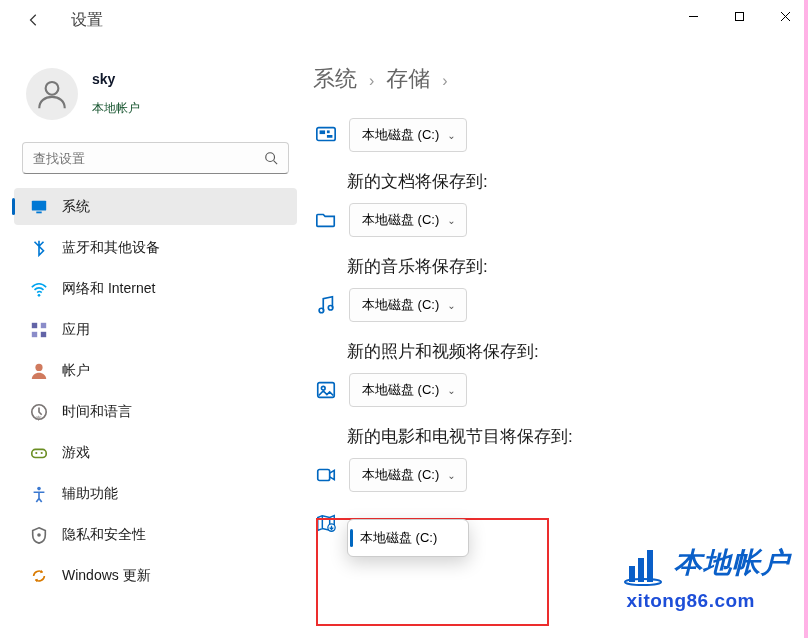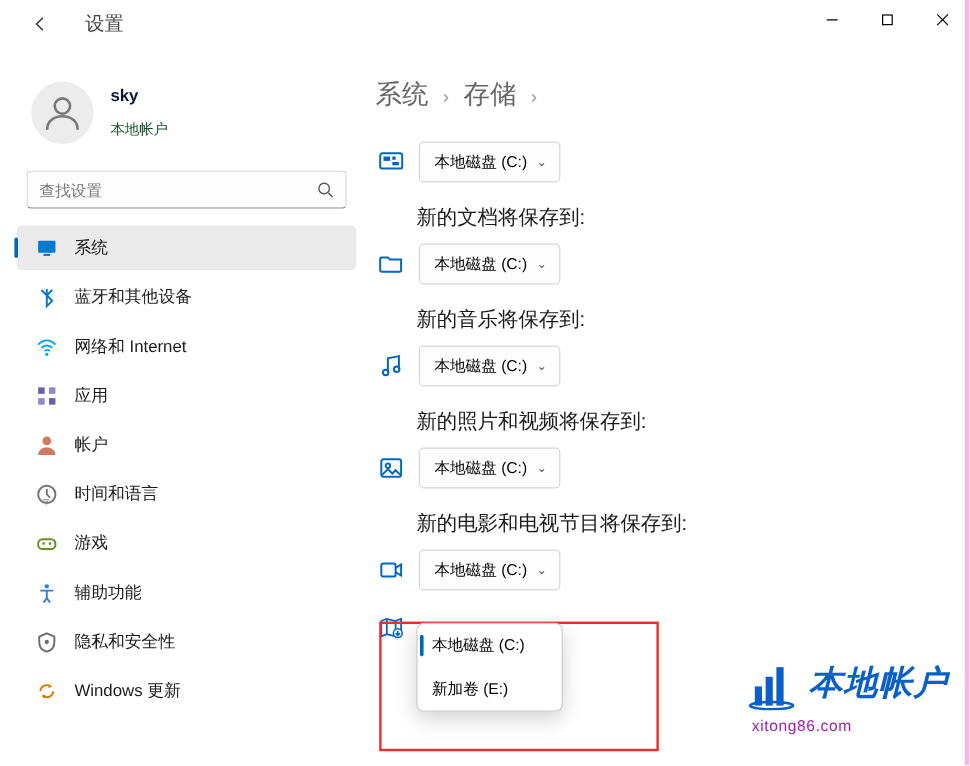--- a/index.html
+++ b/index.html
@@ -94,21 +94,21 @@
     }
     
     .watermark {
       position:absolute; font-weight:700; font-style:italic;
       color:#0a5fc8; letter-spacing:1px;
     }
     .watermark .wm-logo {
       display:inline-block; vertical-align:middle; margin-right:6px;
     }
     .watermark .wm-top { font-size:28px; line-height:1; }
-    .watermark .wm-bot { font-size:13px; font-weight:400; font-style:normal; letter-spacing:0.5px; color:#a21caf; margin-left:4px; }
+    .watermark .wm-bot { font-size:19px; font-weight:700; font-style:normal; letter-spacing:0.5px; color:#1d4ed8; margin-left:4px; }
     .right-border { position:absolute; right:0; top:0; bottom:0; width:4px; background:linear-gradient(#f6c, #f6c); opacity:0.5; }
   </style>
 </head>
 <body>
 
 <div class="titlebar">
   <div class="back-btn">
     <svg width="14" height="14" viewBox="0 0 16 16">
         <path d="M10 2 L4 8 L10 14" stroke="#333" stroke-width="1.4" fill="none"></path>
       </svg>
@@ -351,23 +351,20 @@
               <path d="M8 4L3 6v14l5-2 8 2 5-2V4l-5 2-8-2zM8 4v14M16 6v14" stroke="#0067c0" stroke-width="1.6" fill="none"></path>
               <circle cx="18" cy="17" r="4" fill="#fff" stroke="#0067c0" stroke-width="1.4"></circle>
               <path d="M18 15v4M16 17l2 2 2-2" stroke="#0067c0" stroke-width="1.4" fill="none"></path>
             </svg>
           </span>
         <div style="position:relative;">
           <div class="dropdown" style="top:-4px;left:-2px;">
             <div class="dropdown-item selected">
               <span>本地磁盘 (C:)</span>
             </div>
-            <div class="dropdown-item">
-              <span>新加卷 (E:)</span>
-            </div>
           </div>
         </div>
       </div>
     </div>
 
   </div>
 </div>
 
 <div class="highlight-box" style="left:316px; top:518px; width:233px; height:108px;"></div>
 

